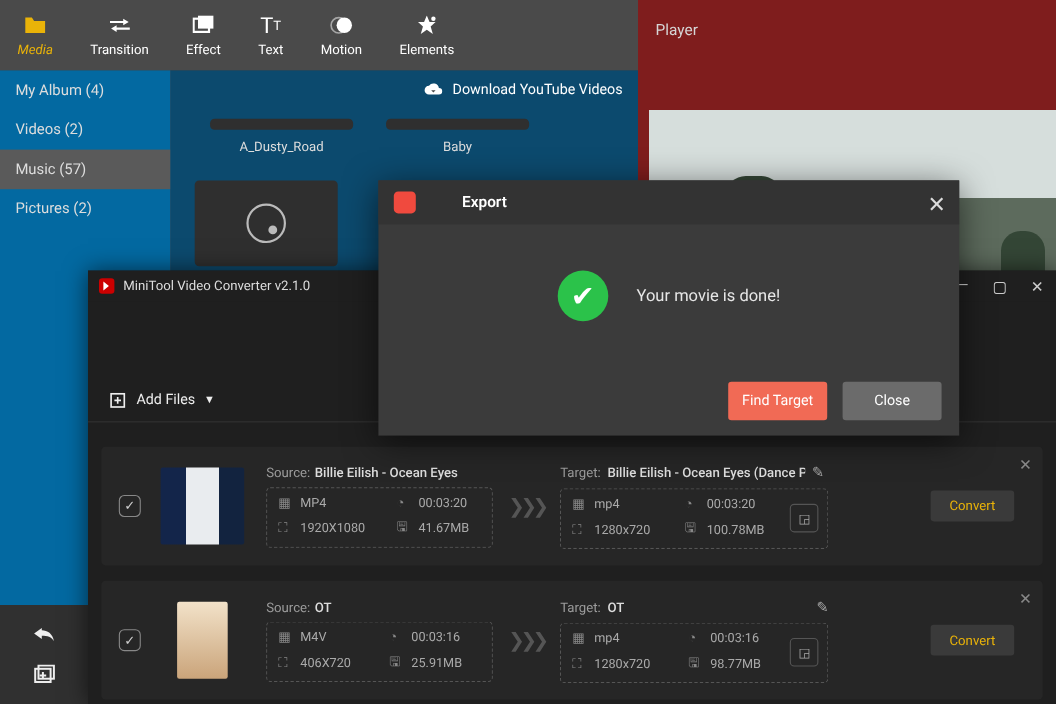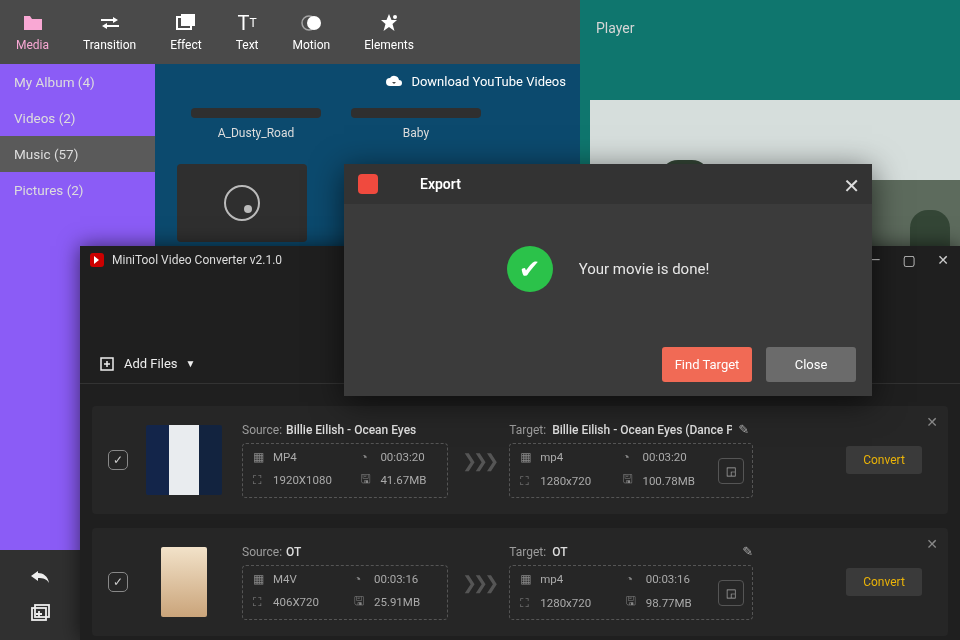--- a/index.html
+++ b/index.html
@@ -1,32 +1,32 @@
 <!DOCTYPE html>
 <html><head>
 <meta charset="utf-8">
 <style>
   * { box-sizing: border-box; margin: 0; padding: 0; font-family: -apple-system, "Segoe UI", Roboto, Arial, sans-serif; }
   body { width: 960px; height: 640px; overflow: hidden; background: #424242; color: #e0e0e0; font-size: 13px; position: relative; }
 
   
   .top-tabs { height: 64px; background: #4a4a4a; display: flex; align-items: center; padding-left: 16px; gap: 34px; }
   .top-tab { display: flex; flex-direction: column; align-items: center; color: #fff; cursor: pointer; gap: 4px; }
-  .top-tab.active { color: #f9a8d4; }
+  .top-tab.active { color: #eab308; font-style: italic; }
   .top-tab .ico { font-size: 20px; height: 22px; display: flex; align-items: center; }
   .top-tab .lbl { font-size: 12px; }
 
   
-  .player-panel { position: absolute; top: 0; right: 0; width: 380px; height: 300px; background: #0f766e; }
+  .player-panel { position: absolute; top: 0; right: 0; width: 380px; height: 300px; background: #7f1d1d; }
   .player-title { padding: 20px 16px; color: #d6d6d6; font-size: 14px; }
   .player-screen { position: absolute; left: 10px; right: 0; top: 100px; bottom: 0; background: linear-gradient(#d6dedc 0 40%, #5d6b5d 40% 100%); }
   .tree { position:absolute; bottom:0; width:40px; height:110px; background:#344636; border-radius:18px 18px 0 0; }
 
   
-  .sidebar { position: absolute; left:0; top:64px; width:155px; background:#8b5cf6; height:576px; }
+  .sidebar { position: absolute; left:0; top:64px; width:155px; background:#0369a1; height:576px; }
   .side-item { padding:10px 14px; color:#ddd; cursor:pointer; font-size:13.5px; }
   .side-item.active { background:#5a5a5a; }
 
   
   .media-area { position:absolute; left:155px; top:64px; width:425px; height:200px; background:#0c4a6e; }
   .download-yt { position:absolute; right:14px; top:10px; color:#fff; font-size:13px; display:flex; align-items:center; gap:8px; cursor:pointer;}
   .thumb { position:absolute; width:130px; text-align:center; color:#ddd; font-size:12px; }
   .thumb .frame { width:130px; height:78px; background:#2f2f2f; border-radius:4px; display:flex; align-items:center; justify-content:center; }
   .music-note-ico { width:36px; height:36px; border:2px solid #bbb; border-radius:50%; position:relative; }
   .music-note-ico:after { content:""; position:absolute; width:8px; height:8px; border-radius:50%; background:#bbb; right:6px; bottom:6px; }

